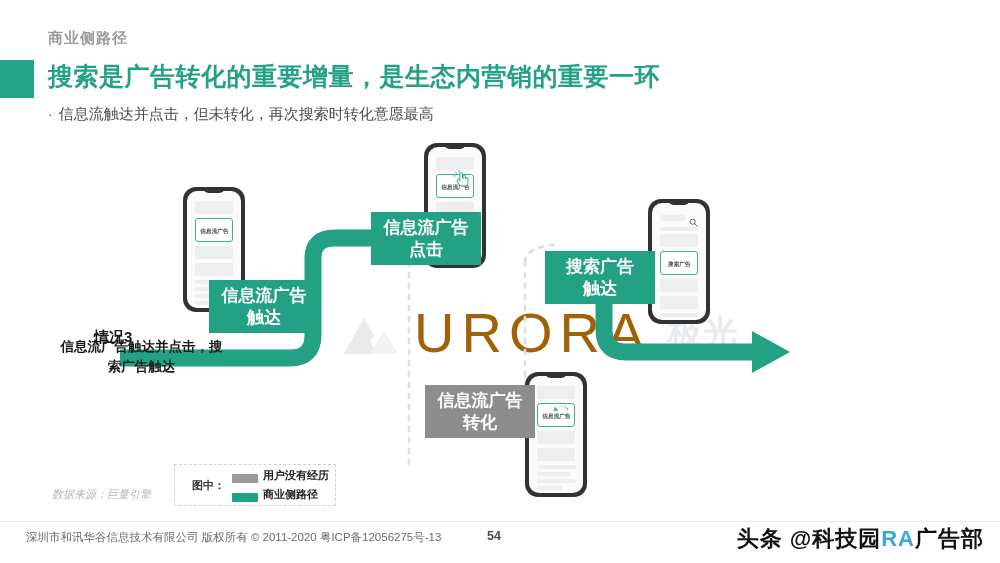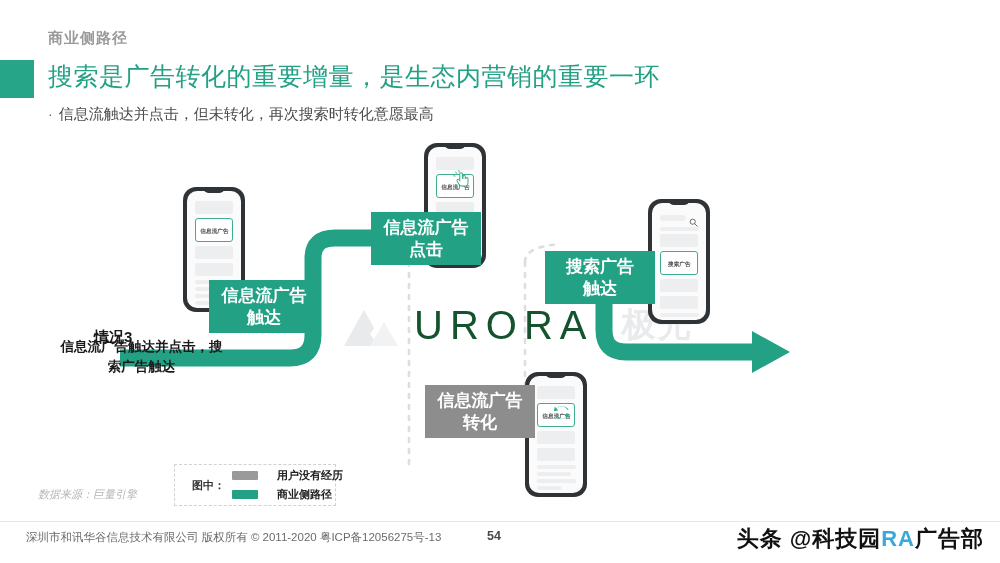--- a/index.html
+++ b/index.html
@@ -15,41 +15,41 @@
   .kicker{
     position:absolute;left:48px;top:29px;
     font-size:15px;color:#9a9a9a;letter-spacing:1px;font-weight:600;
   }
   .accent-block{
     position:absolute;left:0px;top:60px;width:34px;height:38px;
     background:#27a589;
   }
   .headline{
     position:absolute;left:48px;top:60px;
-    font-size:25px;font-weight:400;color:#22a184;letter-spacing:.5px;
+    font-size:25px;font-weight:700;color:#22a184;letter-spacing:.5px;
     white-space:nowrap;
   }
   .bullet{
     position:absolute;left:48px;top:105px;
     font-size:15px;color:#4c4c4c;white-space:nowrap;
   }
   .bullet .dot{color:#666;margin-right:6px;font-size:14px;}
 
   
   .wm-aurora{
     position:absolute;left:340px;top:300px;
     display:flex;align-items:center;gap:12px;
     opacity:1;pointer-events:none;
   }
   .wm-mark{position:relative;width:62px;height:50px;}
   .wm-mark svg{display:block;}
   .wm-text{
-    font-size:40px;letter-spacing:7px;color:#14532d;font-weight:500;
-  }
-  .wm-cn{font-size:34px;color:#e9eaec;letter-spacing:2px;margin-left:16px;font-weight:700;}
+    font-size:56px;letter-spacing:7px;color:#a16207;font-weight:500;
+  }
+  .wm-cn{font-size:34px;color:#e9eaec;letter-spacing:2px;margin-left:4px;font-weight:700;}
 
   
   .flow-svg{position:absolute;left:0;top:0;width:1000px;height:563px;}
 
   
   .phone{
     position:absolute;
     background:#2f3336;
     border-radius:13px;
     padding:4px;
@@ -128,26 +128,26 @@
   }
 
   
   .legend{
     position:absolute;left:174px;top:464px;width:162px;height:42px;
     border:1px dashed #cfd2d6;box-sizing:border-box;
     display:flex;align-items:center;padding-left:17px;gap:7px;
   }
   .legend-title{font-size:11px;color:#333;font-weight:700;white-space:nowrap;}
   .legend-rows{display:flex;flex-direction:column;gap:4px;}
-  .legend-row{display:flex;align-items:center;gap:19px;}
+  .legend-row{display:flex;align-items:flex-end;gap:5px;}
   .swatch{width:26px;height:9px;border-radius:1px;}
   .legend-label{font-size:11px;color:#222;font-weight:700;white-space:nowrap;}
 
   .source{
-    position:absolute;left:38px;top:487px;
+    position:absolute;left:52px;top:487px;
     font-size:11px;color:#b4b4b4;font-style:italic;white-space:nowrap;
   }
 
   
   .footer-rule{position:absolute;left:0;top:521px;width:1000px;height:1px;background:#e8e8e8;}
   .footer-left{
     position:absolute;left:26px;top:530px;
     font-size:11.5px;color:#6b6b6b;white-space:nowrap;
   }
   .footer-page{

